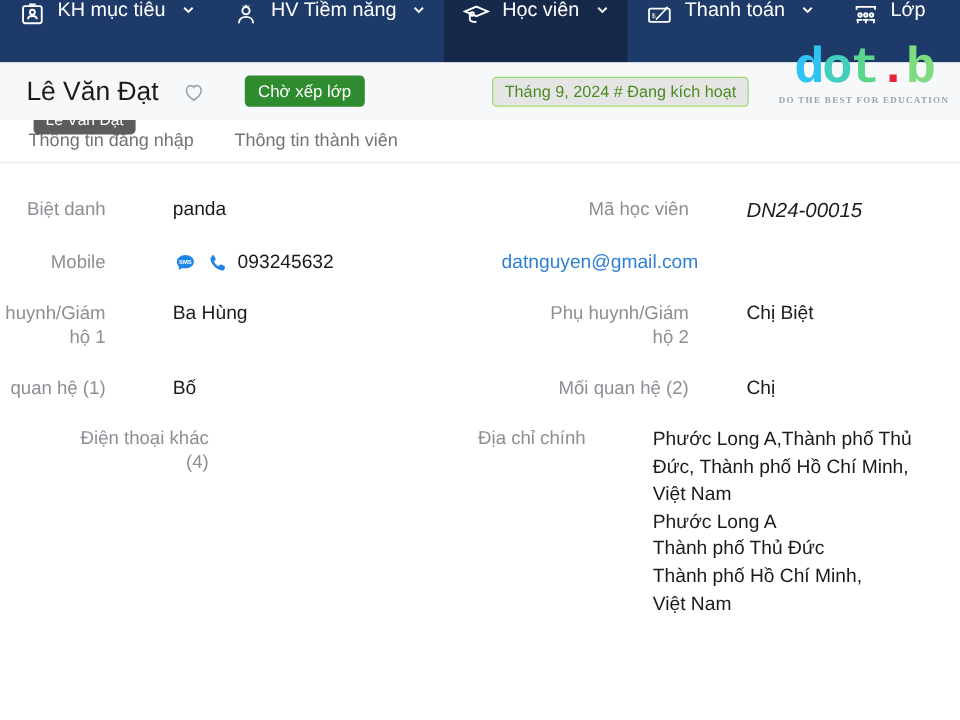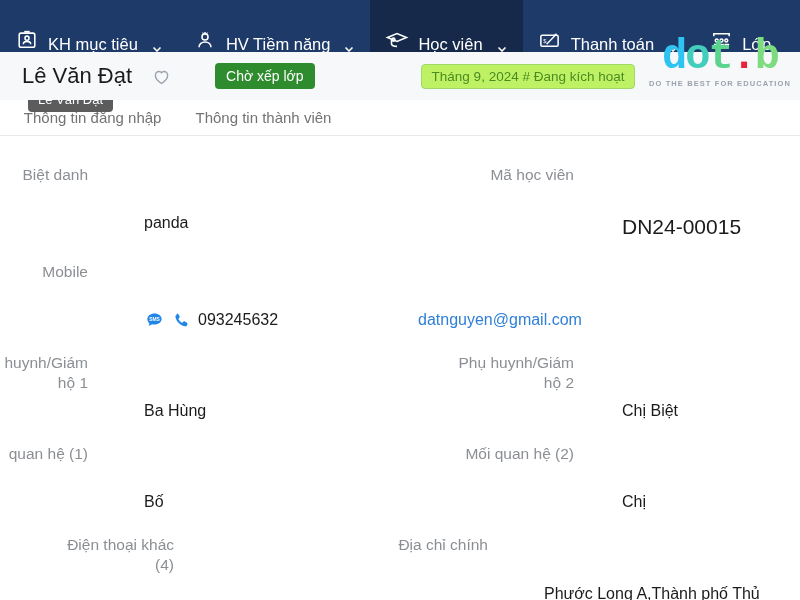--- a/index.html
+++ b/index.html
@@ -15,21 +15,21 @@
     position: relative;
     height: 52px;
     background: #1e3a68;
     display: flex;
     align-items: stretch;
     overflow: hidden;
     white-space: nowrap;
   }
   .nav-item {
     display: flex;
-    align-items: flex-end;
+    align-items: flex-start;
     gap: 9px;
     padding: 0 15px;
     color: #ffffff;
     font-size: 16.5px;
     height: 100%;
     flex: 0 0 auto;
   }
   .nav-item.active { background: #16294a; }
   .nav-ico {
     width: 24px; height: 24px;
@@ -66,20 +66,21 @@
   .lg-o { color: #43cdbd; }
   .lg-t { color: #5bd58e; }
   .lg-dot { color: #e8243c; }
   .lg-b { color: #7ddc7f; }
   .logo-tag {
     font-size: 7.5px;
     letter-spacing: 1.1px;
     color: #9aa2ad;
     margin-top: 1px;
     font-weight: bold;
+    font-family: Liberation Serif, serif;
   }
 
   
   .page-head {
     height: 48px;
     background: #f7f8fa;
     display: flex;
     align-items: center;
     padding-left: 22px;
     gap: 18px;
@@ -93,24 +94,24 @@
     width: 22px; height: 22px;
     display: inline-flex;
     align-items: center; justify-content: center;
   }
   .badge-primary {
     background: #2e8b2e;
     color: #ffffff;
     font-size: 14px;
     padding: 5px 11px;
     border-radius: 4px;
-    margin-left: 25px;
+    margin-left: 14px;
   }
   .badge-soft {
-    background: #bef264;
+    background: #e5e5e5;
     color: #4c8b21;
     border: 1px solid #9fd96a;
     font-size: 13.5px;
     padding: 4px 10px;
     border-radius: 4px;
     margin-left: 88px;
     text-align: center;
   }
 
   
@@ -193,29 +194,28 @@
     color: #8b8f94;
     font-size: 15.5px;
     line-height: 1.28;
     white-space: pre-line;
   }
   .f-value {
     color: #1b1b1b;
     font-size: 16px;
     line-height: 1.3;
     min-width: 0;
-    margin-top: 48px;
   }
   
   .field.left  .f-label { width: 96px; margin-left: -8px; }
   .field.left  { grid-template-columns: 96px 1fr; }
   .field.right { grid-template-columns: 156px 1fr; }
 
   .f-value.link { color: #2f7fd6; }
-  .f-value.mono-id { font-size: 21px; }
+  .f-value.mono-id { font-size: 17px; font-style: italic; }
   .f-value.empty { min-height: 18px; }
 
   .phone-row {
     display: flex;
     align-items: center;
     gap: 7px;
   }
   .sms-ico, .call-ico {
     width: 20px; height: 20px;
     display: inline-flex;

